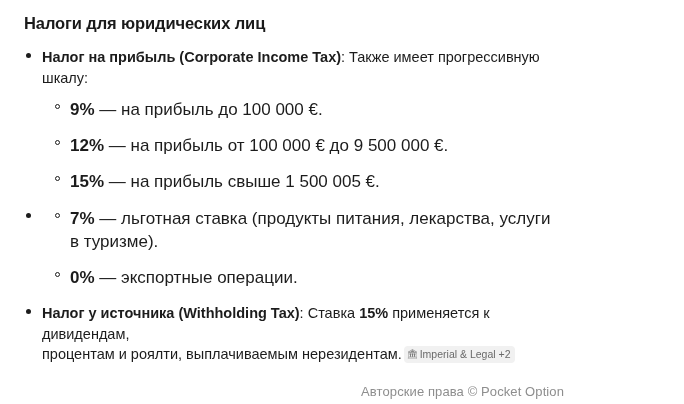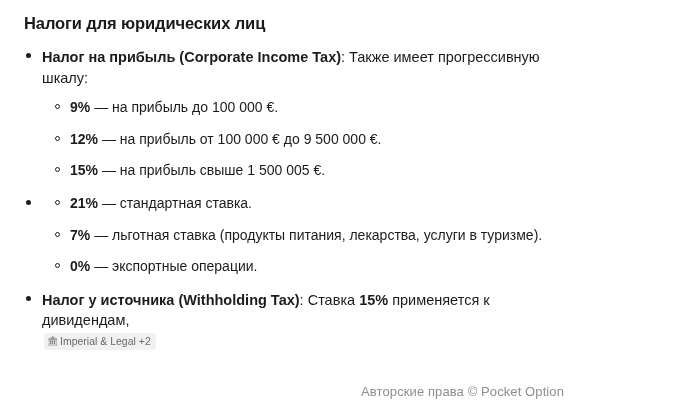--- a/index.html
+++ b/index.html
@@ -58,21 +58,21 @@
   }
   ul.level2 {
     list-style: none;
     margin: 10px 0 0 0;
     padding: 0;
   }
   ul.level2 > li {
     position: relative;
     padding-left: 28px;
     margin-bottom: 12px;
-    font-size: 14px;
+    font-size: 17px;
     line-height: 1.4;
   }
   ul.level2 > li:last-child {
     margin-bottom: 2px;
   }
   ul.level2 > li > .bullet2 {
     position: absolute;
     left: 13px;
     top: 6px;
     width: 5px;
@@ -151,44 +151,38 @@
           <span>на прибыль свыше 1 500 005 €.</span>
         </li>
       </ul>
     </li>
 
     <li>
       <span class="bullet1"></span>
       <ul class="level2">
         <li>
           <span class="bullet2"></span>
-          <b class="bold">21%</b>
-          <span class="dash">—</span>
-          <span>стандартная ставка.</span>
-        </li>
-        <li>
-          <span class="bullet2"></span>
           <b class="bold">7%</b>
           <span class="dash">—</span>
           <span>льготная ставка (продукты питания, лекарства, услуги в туризме).</span>
         </li>
         <li>
           <span class="bullet2"></span>
           <b class="bold">0%</b>
           <span class="dash">—</span>
           <span>экспортные операции.</span>
         </li>
       </ul>
     </li>
 
     <li>
       <span class="bullet1"></span>
       <div class="line">
         <b>Налог у источника (Withholding Tax)</b><span>: Ставка </span><b>15%</b><span> применяется к дивидендам,</span><br>
-        <span class="src-badge">
+        <span>процентам и роялти, выплачиваемым нерезидентам.</span><span class="src-badge">
             <span class="fav">🏛</span>
             <span>Imperial &amp; Legal +2</span>
           </span>
       </div>
     </li>
 
   </ul>
 
   <div class="watermark">Авторские права © Pocket Option</div>
 </div>

